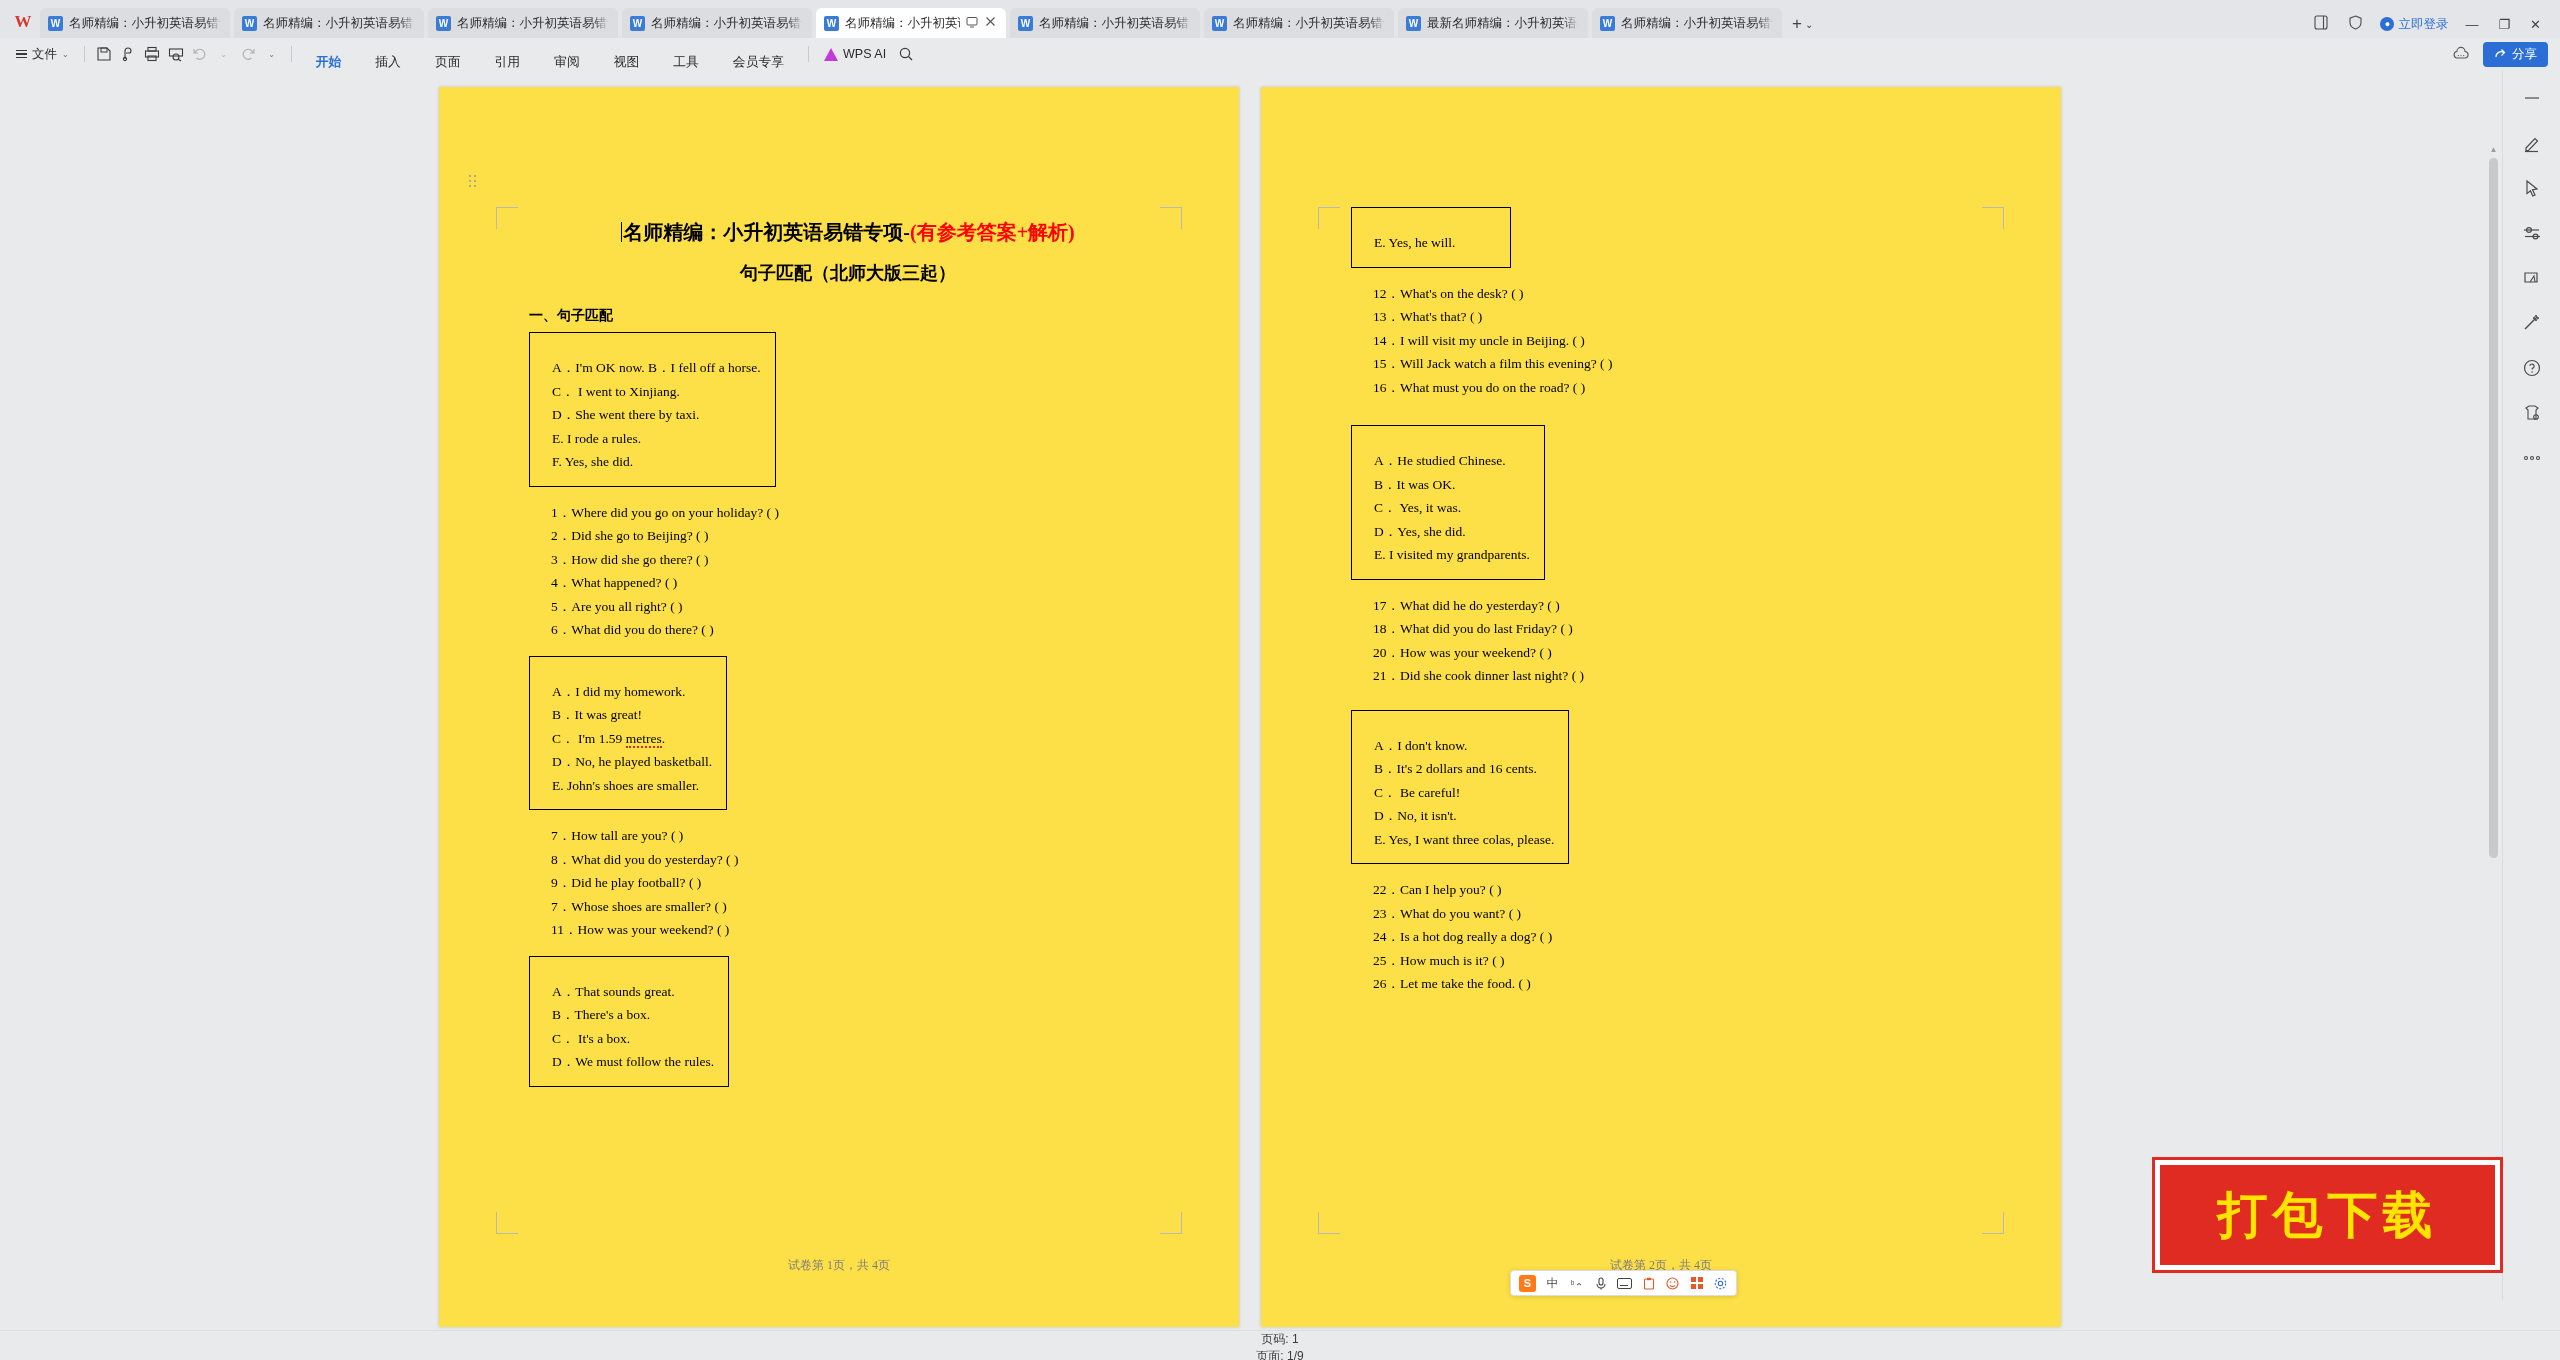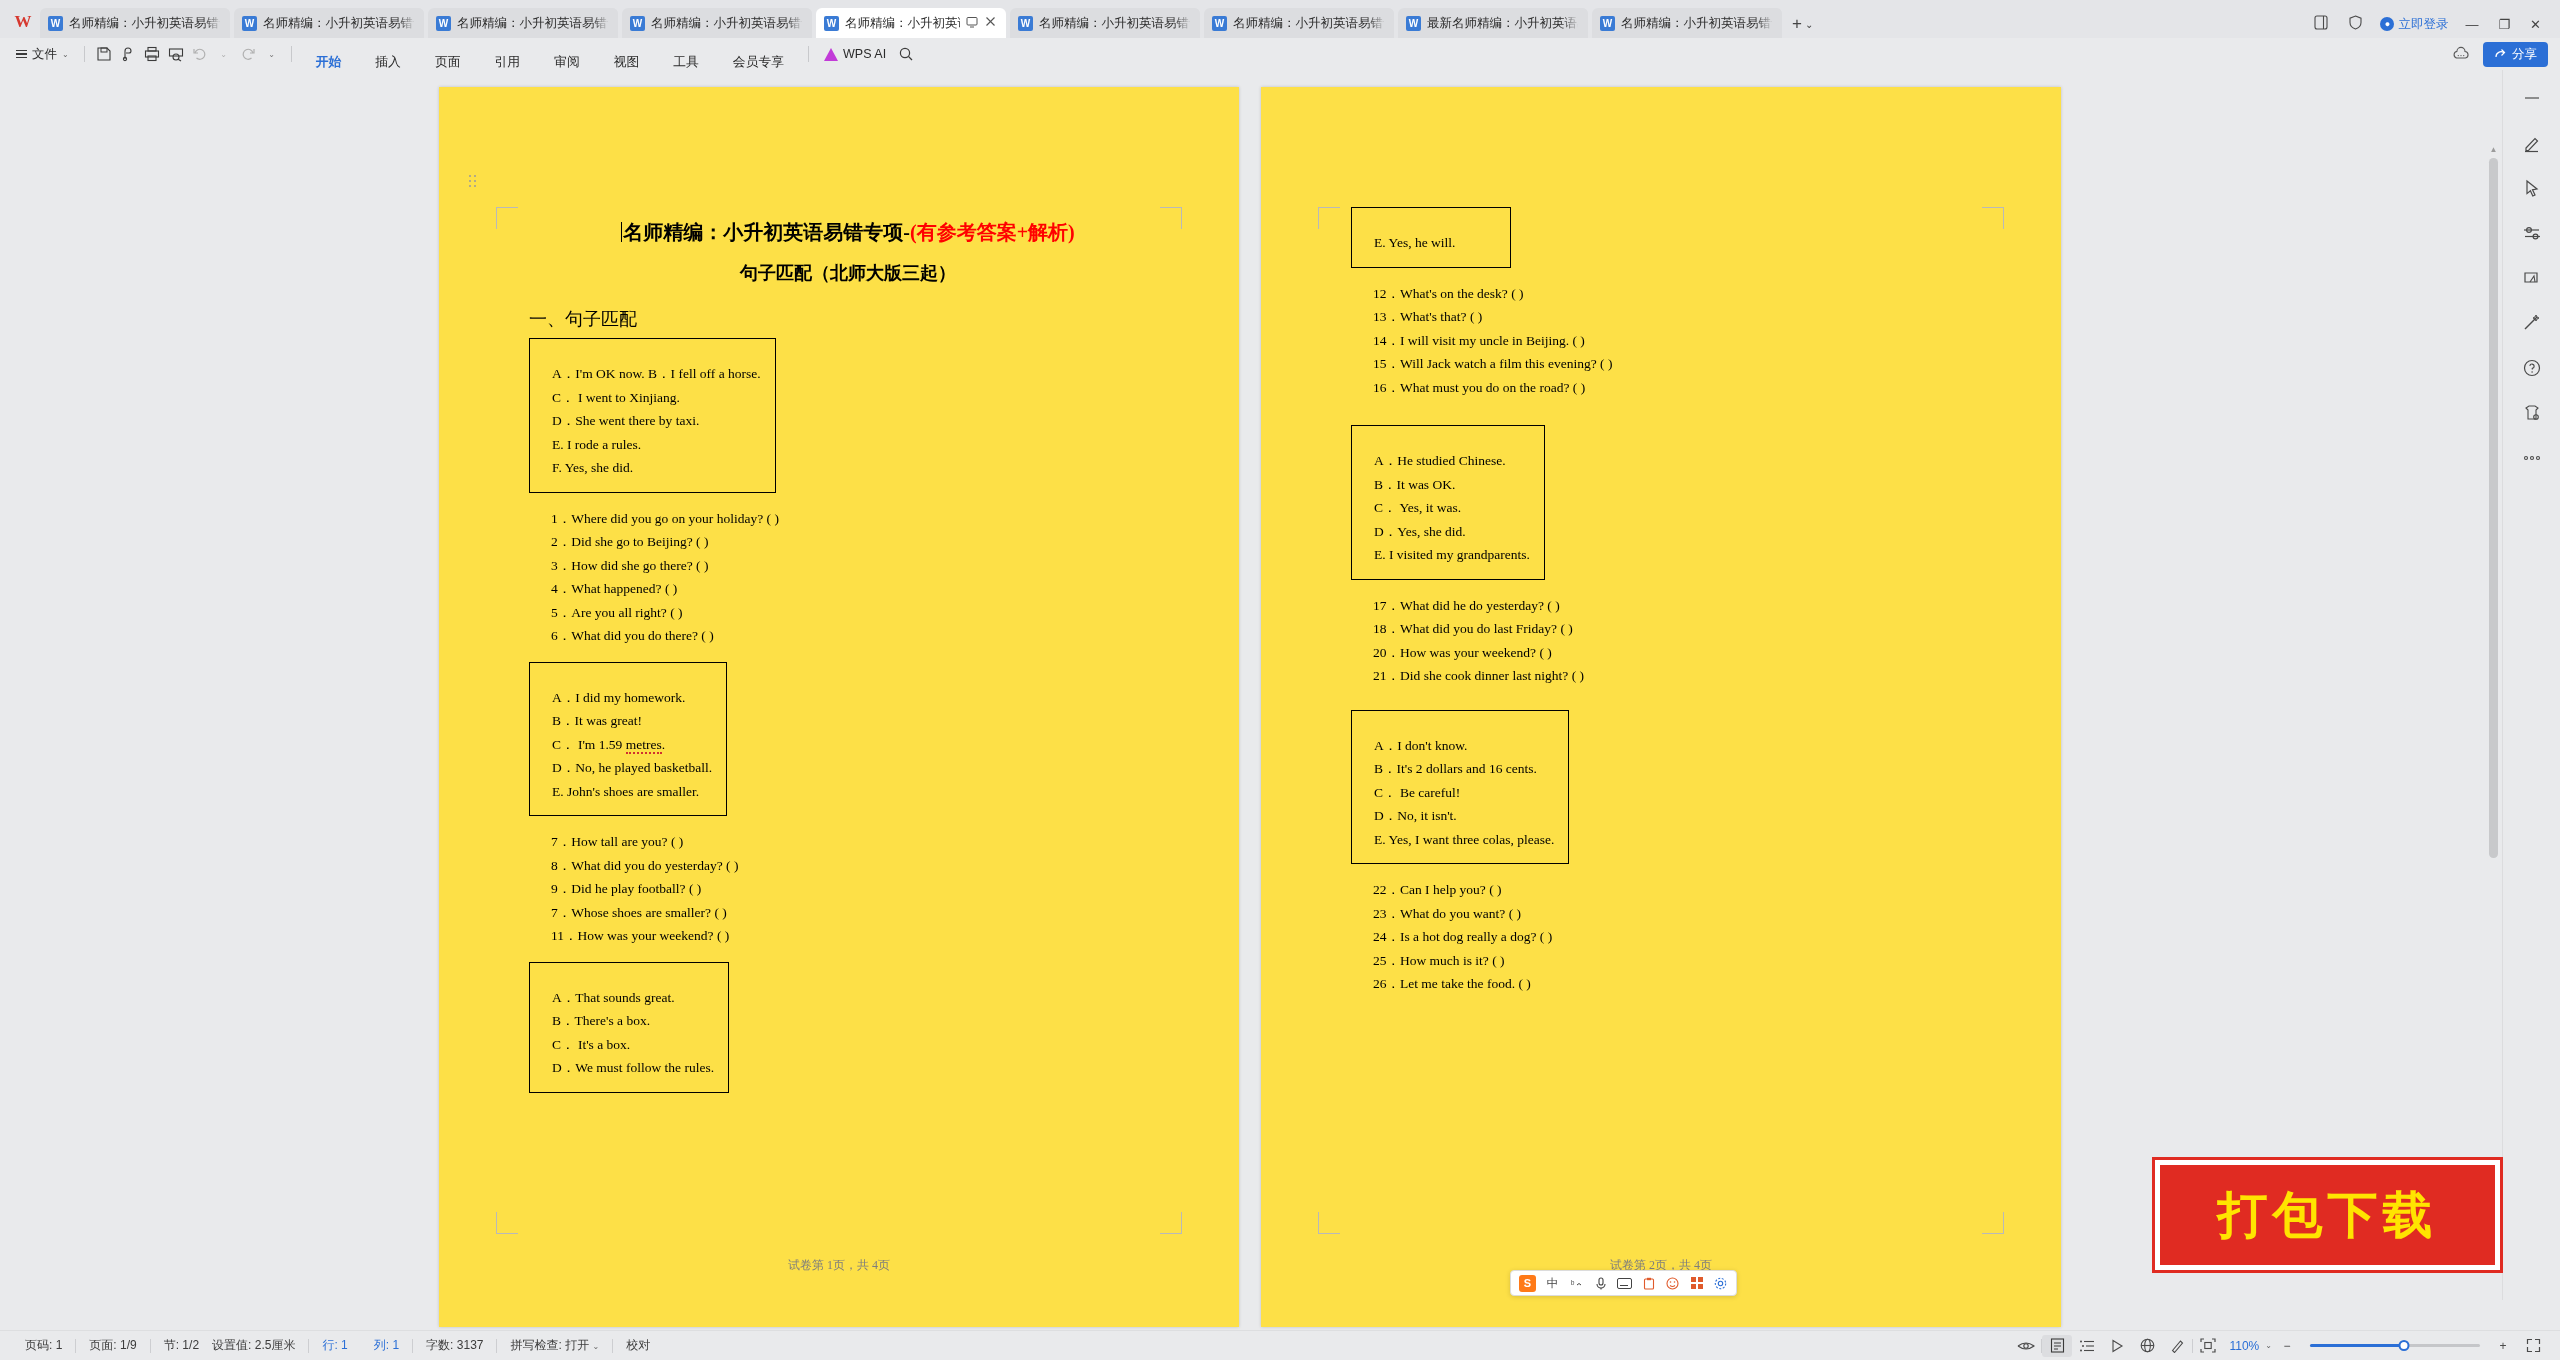--- a/index.html
+++ b/index.html
@@ -63,21 +63,21 @@
   .c-bl{ left:57px; bottom:93px; border-left:1px solid #b9b9b9; border-bottom:1px solid #b9b9b9;}
   .c-br{ right:57px; bottom:93px; border-right:1px solid #b9b9b9; border-bottom:1px solid #b9b9b9;}
 
   .pgbody{ position:absolute; left:78px; right:60px; top:130px; }
   .doc-title{ text-align:center; font-size:20px; font-weight:bold; line-height:1.5;
     font-family:"Liberation Serif","DejaVu Serif",serif; white-space:nowrap; }
   .doc-title .red{ color:#ff0000; }
   .caret{ display:inline-block; width:0; border-left:1.4px solid #000; height:20px;
     vertical-align:-3px; margin-right:1px;}
   .doc-sub{ text-align:center; font-size:18px; font-weight:bold; margin-top:14px; }
-  .sec-h{ font-size:18px; font-weight:normal; margin:22px 0 7px 12px; }
+  .sec-h{ font-size:14px; font-weight:bold; margin:22px 0 7px 12px; }
   .optbox{ border:1px solid #000; padding:23px 14px 12px 14px; margin:0 0 0 12px; display:inline-block;
     min-width:0; }
   .optbox div{ font-size:13.5px; line-height:1; padding:5px 0 5px 8px; white-space:nowrap; }
   .qlist{ margin:14px 0 0 12px; }
   .qlist div{ font-size:13.5px; line-height:1; padding:5px 0 5px 22px; white-space:nowrap; }
   .sp-err{ border-bottom:2px dotted #d03030; }
   .pgfoot{ position:absolute; left:0; right:0; bottom:53px; text-align:center;
     font-size:12px; color:#7d7d7d; font-family:"Liberation Serif",serif;}
   .handle{ position:absolute; left:30px; top:88px; width:12px; height:12px;
     display:grid; grid-template-columns:repeat(2,3px); grid-template-rows:repeat(3,3px);
@@ -106,21 +106,21 @@
   
   #stamp{ position:absolute; right:60px; bottom:60px; width:345px; height:110px;
     background:#e02b22; border:5px solid #fff; box-shadow:0 0 0 3px #e02b22;
     display:flex; align-items:center; justify-content:center;}
   #stamp span{ color:#ffe400; font-size:50px; font-weight:bold; letter-spacing:5px;
     font-family:"DejaVu Sans",sans-serif; }
 
   
   #status{ position:absolute; left:0; right:0; bottom:0; height:30px; background:#e9eaec;
     border-top:1px solid #dddee0; display:flex; align-items:center; padding:0 12px;
-    font-size:12px; color:#3c3c3c; gap:0; }
+    font-size:12px; color:#3c3c3c; gap:0;flex-direction:column; }
   .st{ padding:0 13px; white-space:nowrap; }
   .st.blue{ color:#2b6fd6; }
   .st-sep{ width:1px; height:14px; background:#cdced1; }
   .st-right{ margin-left:auto; display:flex; align-items:center; gap:0; }
   .sicon{ width:30px; height:22px; display:flex; align-items:center; justify-content:center; color:#4a4a4a;}
   .sicon.boxed{ background:#dcdde0; border-radius:3px; }
   .zoomv{ font-size:12px; color:#2b6fd6; padding:0 6px; }
   .zslider{ width:170px; height:22px; display:flex; align-items:center; position:relative; margin:0 8px;}
   .zslider .bar{ width:100%; height:3px; background:#c5c6c9; border-radius:2px;}
   .zslider .fill{ position:absolute; left:0; width:55%; height:3px; background:#2b6fd6; border-radius:2px;}

